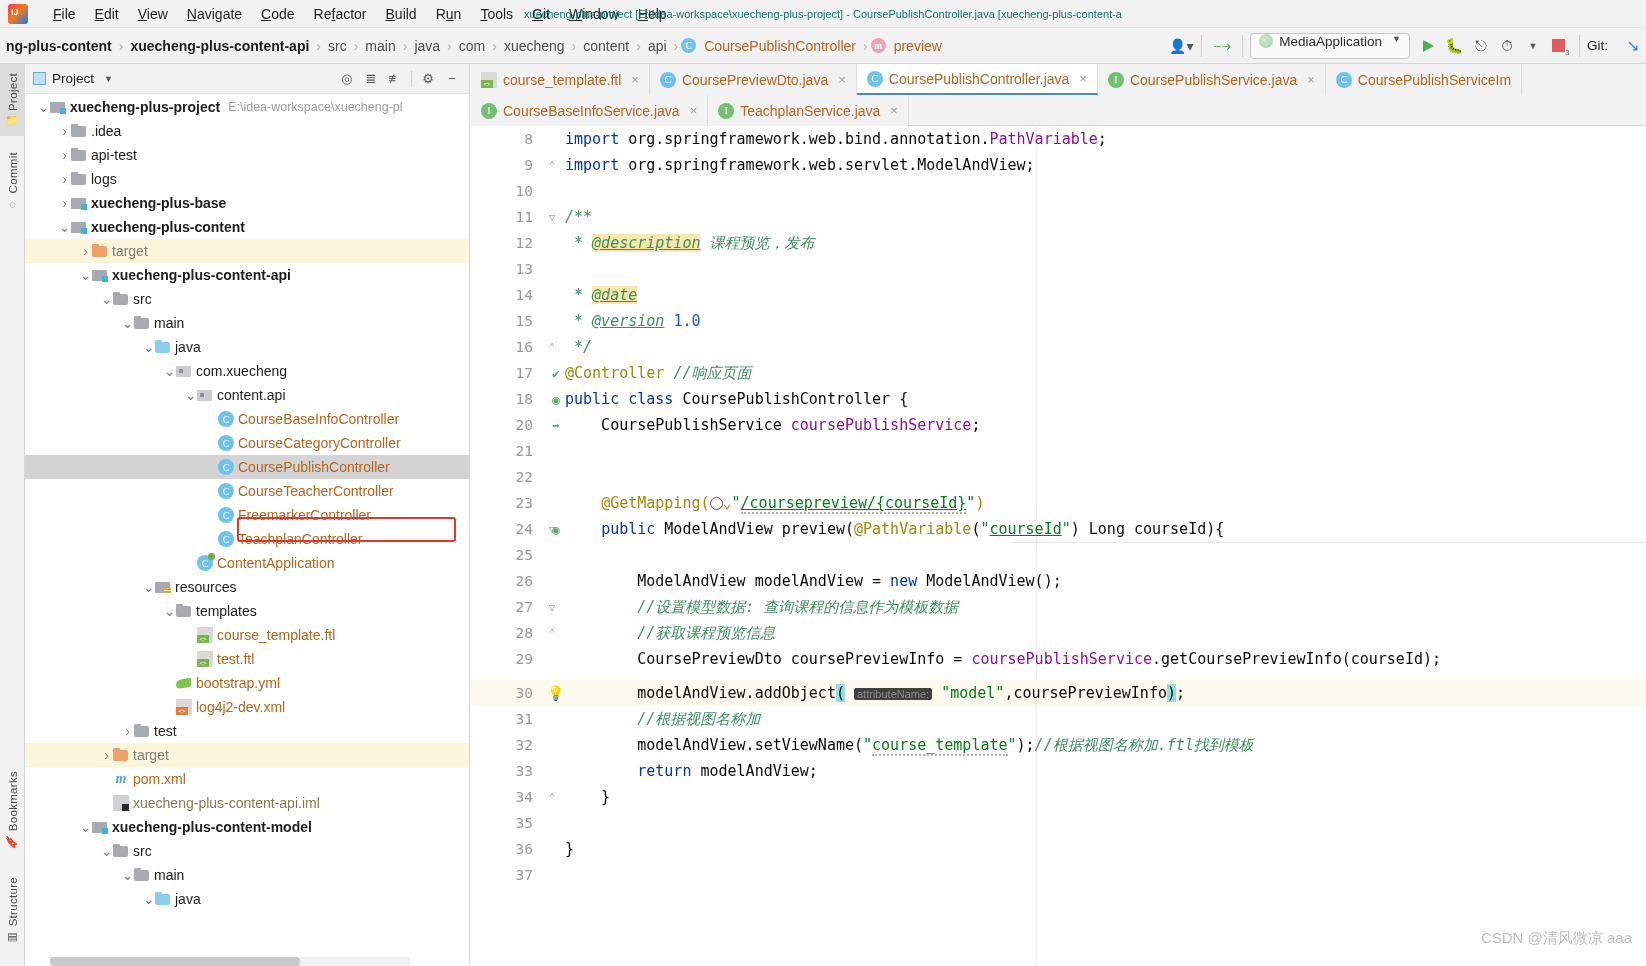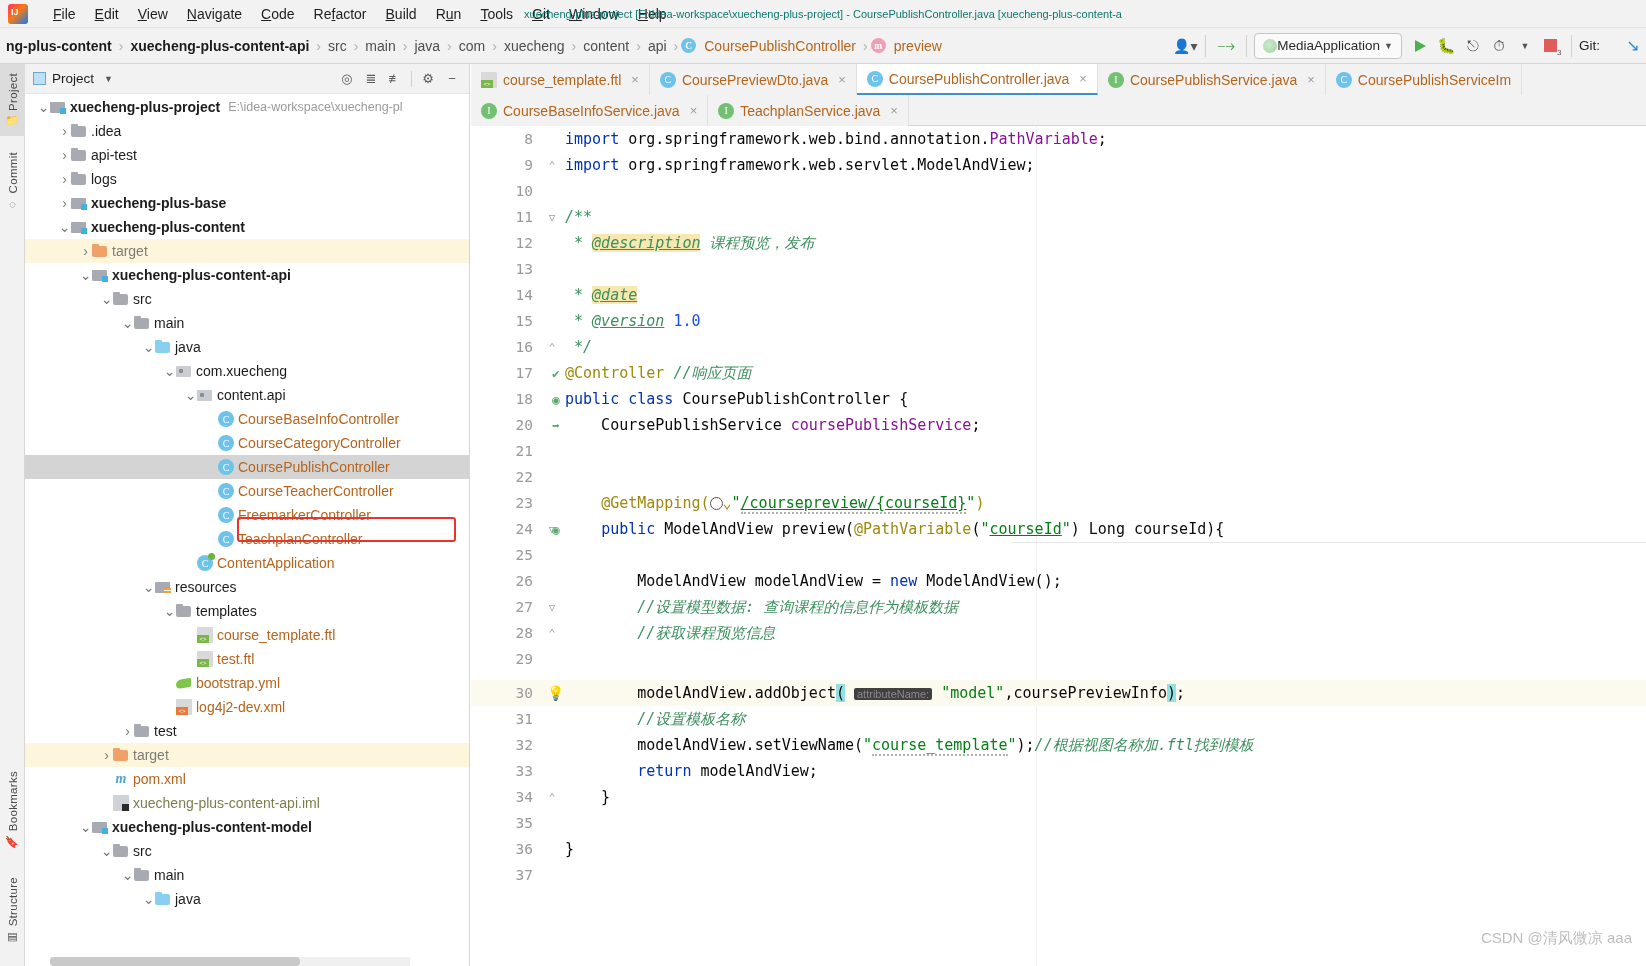--- a/index.html
+++ b/index.html
@@ -31,30 +31,30 @@
   .crumb.cls .txt{ color:#b5651d; }
   .badge-c,.badge-m,.badge-i{ width:15px; height:15px; border-radius:50%; display:inline-flex;
      align-items:center; justify-content:center; font-size:9.5px; color:#fff; margin-right:4px;
      font-family:"Liberation Serif",serif; font-weight:bold;}
   .badge-c{ background:#6fc3ea; } .badge-m{ background:#f0a0b5; }
 
   #nav-right{ margin-left:auto; display:flex; align-items:center; height:100%; }
   .nav-sep{ width:1px; height:22px; background:#d0d0d0; margin:0 7px; }
   .nav-icon{ width:26px; height:26px; display:flex; align-items:center; justify-content:center;
     color:#555; font-size:14px; cursor:default;}
-  #runconfig{ display:flex; align-items:center; height:26px; padding:0 8px;
+  #runconfig{ display:flex; gap:6px; height:26px; padding:0 8px;
     border:1px solid #c6c6c6; border-radius:4px; background:#fafafa; margin-right:6px; }
   #runconfig .rc-label{ font-size:13.5px; color:#2b2b2b; }
   #runconfig .rc-icon{ width:14px;height:14px;border-radius:50%;
     background:radial-gradient(circle at 40% 40%, #cfe8cf, #9fd49f); }
   .tri-run{ width:0;height:0;border-left:11px solid #4caf50;border-top:6.5px solid transparent;
     border-bottom:6.5px solid transparent; }
   .stop-sq{ width:13px;height:13px;background:#e05c5c; position:relative;}
   .stop-sq::after{content:"3"; position:absolute; right:-4px; bottom:-5px; font-size:8px; color:#555;}
-  #git-label{ font-size:13.5px; color:#1c1c1c; margin-right:20px;}
+  #git-label{ font-size:13.5px; color:#1c1c1c; margin-right:12px;}
   .git-arrow{ color:#2a8ad4; font-size:16px; }
 
   
   #stripe{ position:absolute; left:0; top:64px; width:25px; height:902px;
     background:#f2f2f2; border-right:1px solid #d6d6d6; }
   .stripe-btn{ position:absolute; left:0; width:25px; display:flex; flex-direction:column;
      align-items:center; justify-content:center; gap:4px; color:#4a4a4a; font-size:11.5px; }
   .stripe-btn .lbl{ writing-mode:vertical-rl; transform:rotate(180deg); letter-spacing:.3px; }
   #stripe-project{ top:0; height:72px; background:#dcdcdc; }
   #stripe-commit{ top:80px; height:74px; }
@@ -672,37 +672,38 @@
           <span class="lnum">28</span>
         </div>
         <div class="foldcol">⌃</div>
         <div class="code">        <span class="cmt">//获取课程预览信息</span></div>
       </div>
       <div class="eline">
         <div class="gutter">
           <span class="lnum">29</span>
         </div>
         <div class="foldcol"></div>
+        <div class="code">        CoursePreviewDto coursePreviewInfo = <span class="fld">coursePublishService</span>.getCoursePreviewInfo(courseId);</div>
       </div>
       <div class="eline hl">
         <div class="gutter">
           <span class="lnum">30</span>
           <span class="gicon">
             <span style="color:#f0b400;font-size:14px;">💡</span>
           </span>
         </div>
         <div class="foldcol"></div>
         <div class="code">        modelAndView.addObject<span class="brmatch">(</span> <span class="hint">attributeName:</span> <span class="str">"model"</span>,coursePreviewInfo<span class="brmatch">)</span>;</div>
       </div>
       <div class="eline">
         <div class="gutter">
           <span class="lnum">31</span>
         </div>
         <div class="foldcol"></div>
-        <div class="code">        <span class="cmt">//设置模板名称</span></div>
+        <div class="code">        <span class="cmt">//根据视图名称加</span></div>
       </div>
       <div class="eline">
         <div class="gutter">
           <span class="lnum">32</span>
         </div>
         <div class="foldcol"></div>
         <div class="code">        modelAndView.setViewName(<span class="str">"</span><span class="str wavy">course_template</span><span class="str">"</span>);<span class="cmt">//根据视图名称加.ftl找到模板</span></div>
       </div>
       <div class="eline">
         <div class="gutter">

